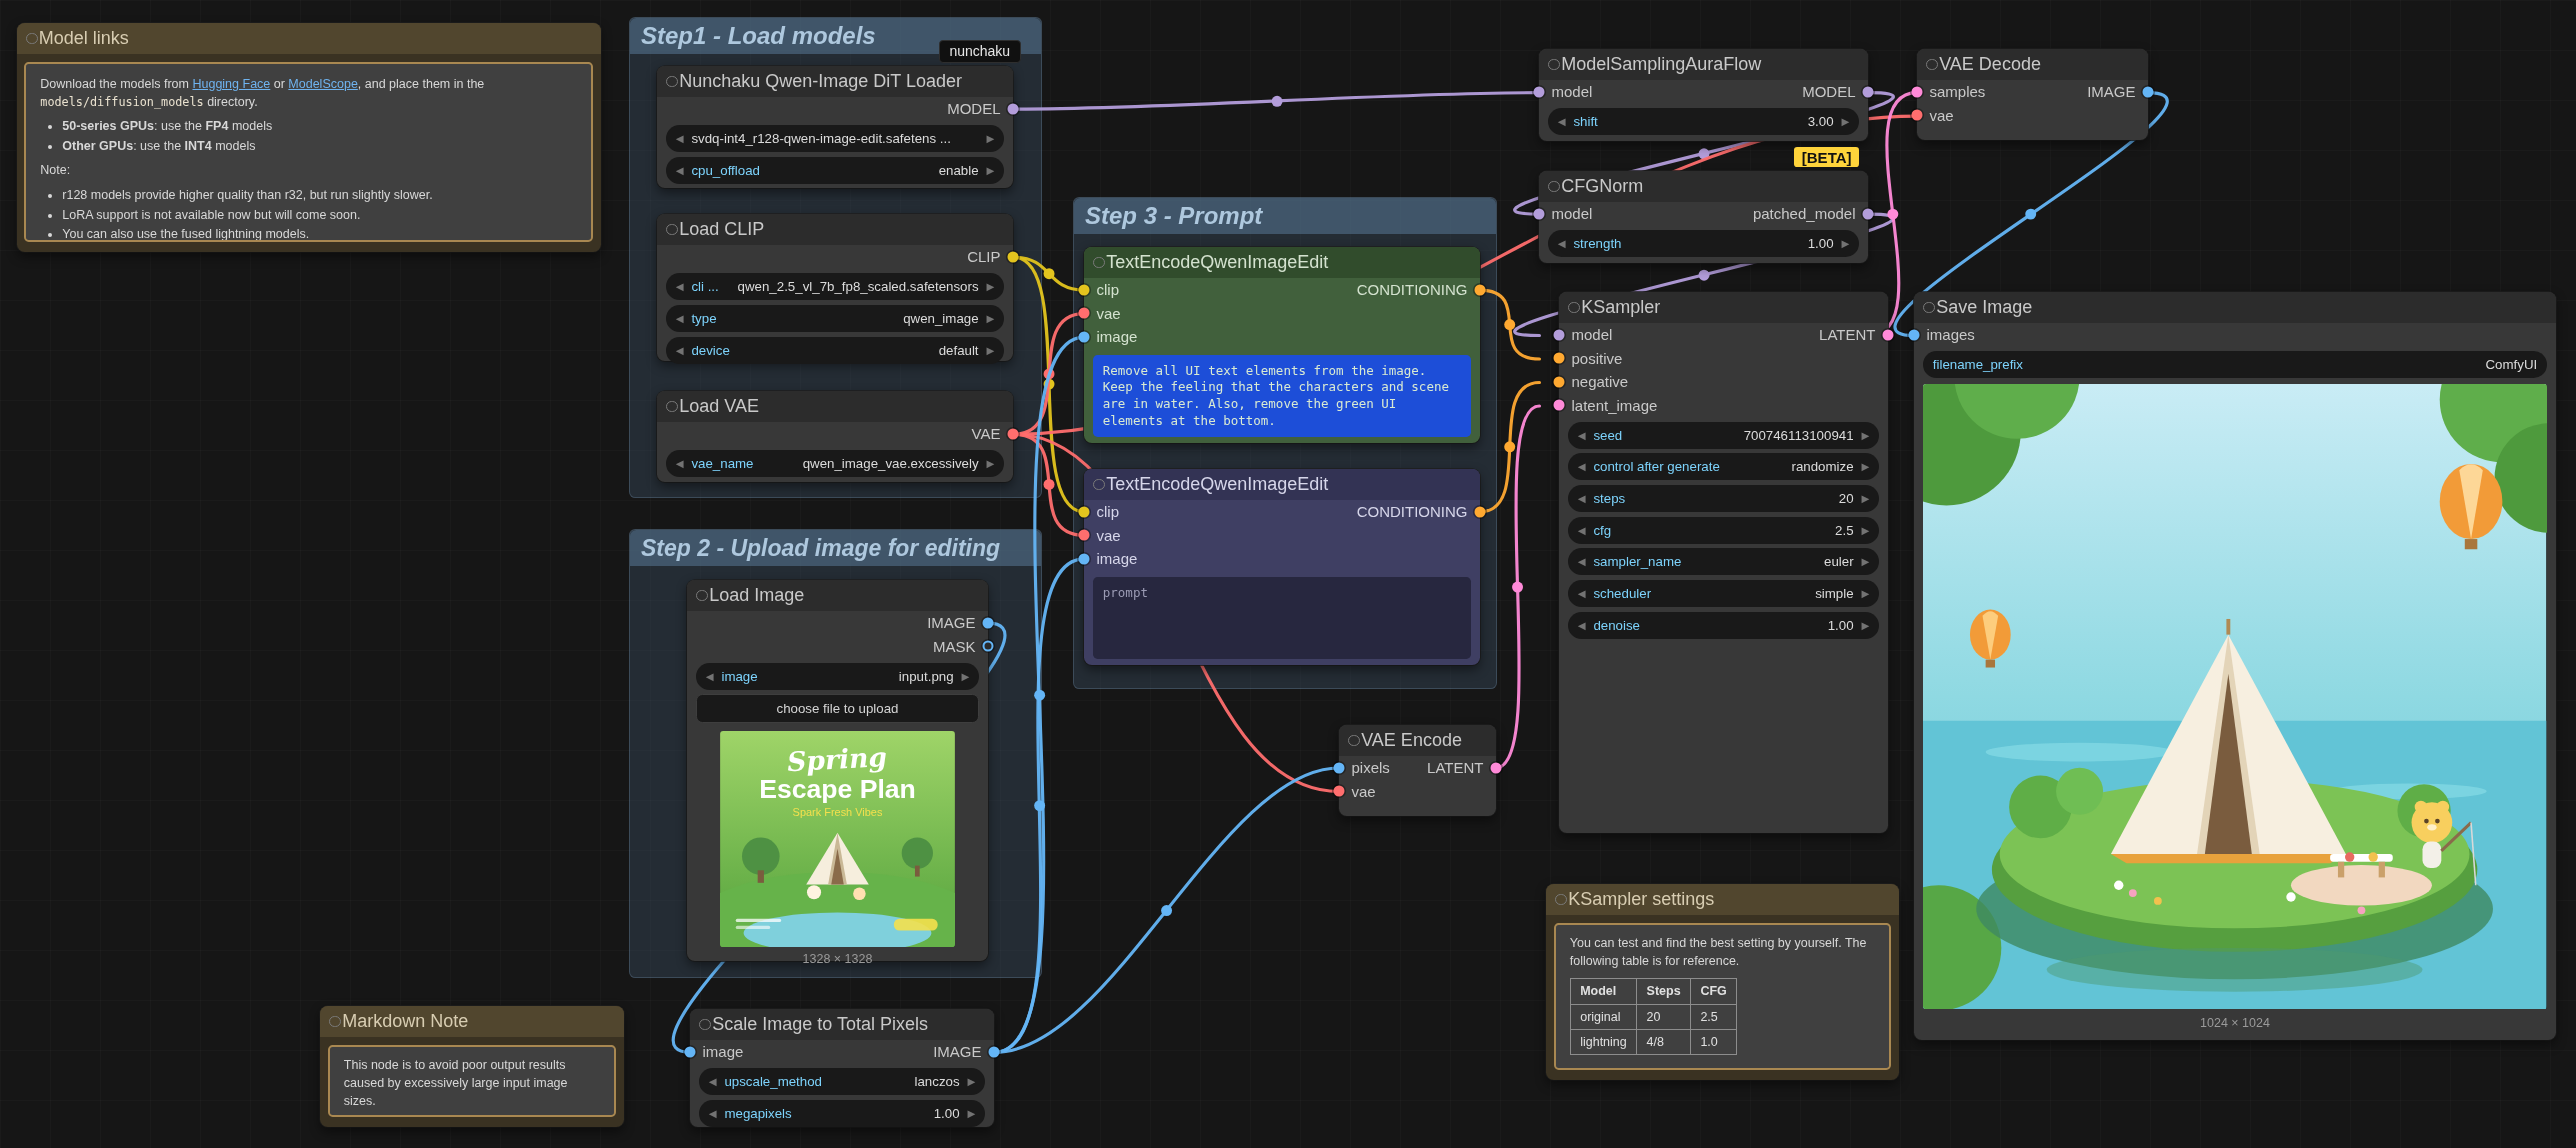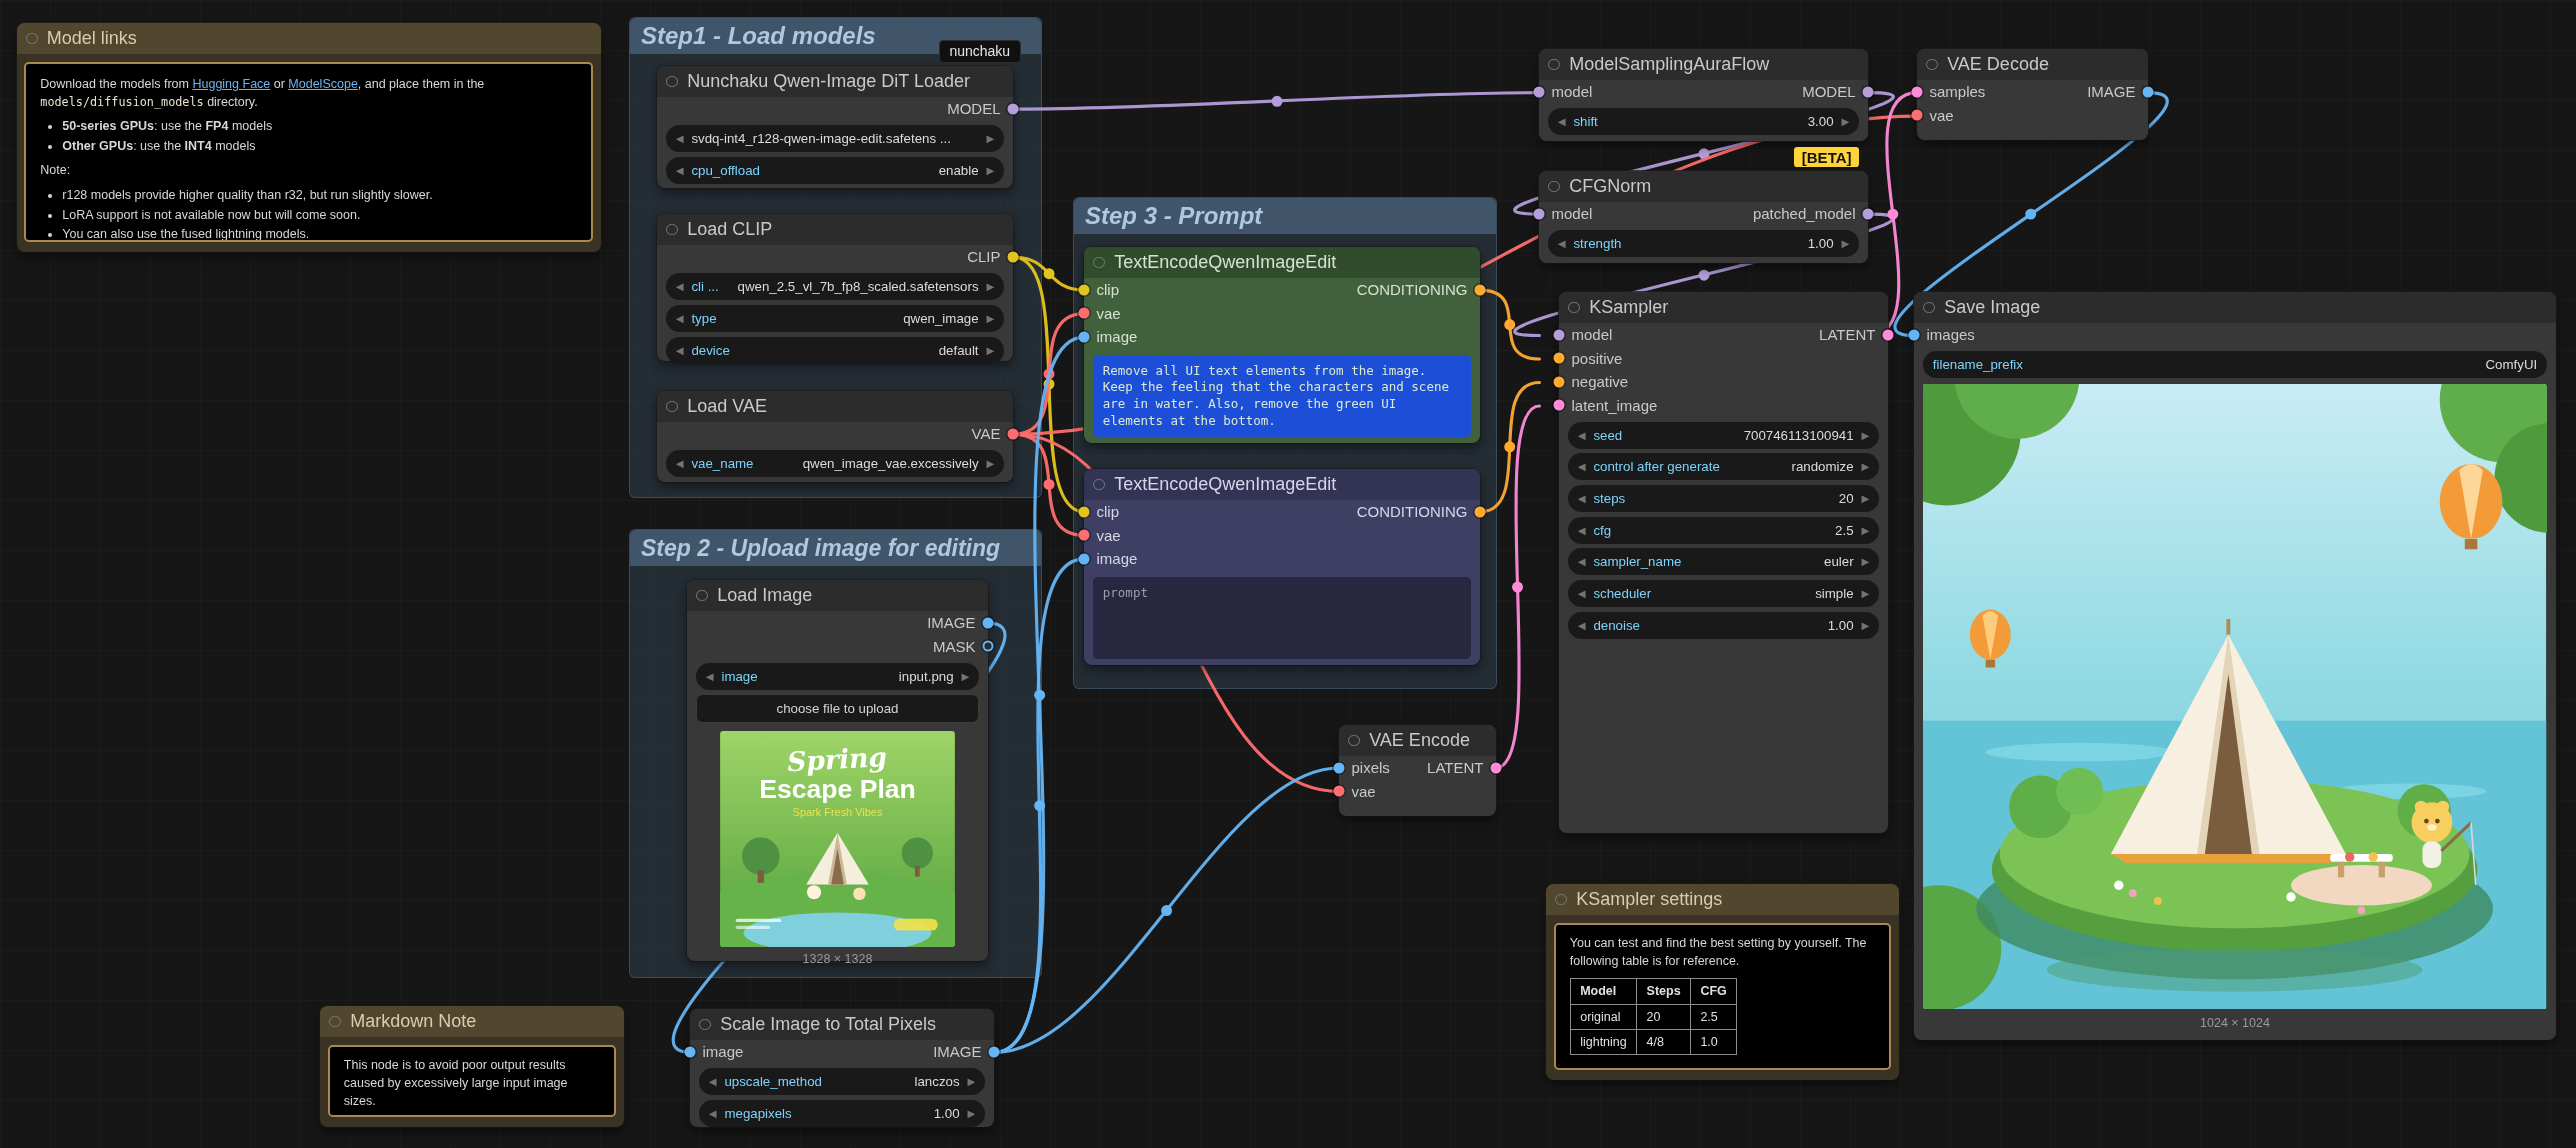--- a/index.html
+++ b/index.html
@@ -17,21 +17,21 @@
     border:0.8px solid rgba(125,158,188,.28);border-radius:6.3px;}
   .ghead{height:36px;background:rgba(88,120,150,.55);border-radius:6.3px 6.3px 0 0;
     display:flex;align-items:center;padding:0 11px;}
   .gtitle{font-size:24px;color:#aec8de;font-weight:600;white-space:nowrap;font-style:italic;}
   
   .wires{position:absolute;left:0;top:0;z-index:2;}
   .wires path{fill:none;stroke-width:4;stroke-linecap:round;opacity:.95;}
   
   .node{position:absolute;background:#383838;border-radius:7.8px;z-index:3;
     box-shadow:0 4.7px 11px rgba(0,0,0,.45), 0 0 0 0.8px #202020;}
-  .ntitle{height:31px;display:flex;align-items:center;gap:9px;padding:0 9.4px;
+  .ntitle{height:31px;display:flex;align-items:center;gap:1px;padding:0 9.4px;
     background:#2c2c2c;border-radius:7.8px 7.8px 0 0;font-size:18px;color:#c9c9c9;
     white-space:nowrap;overflow:hidden;}
   .cdot{width:11.8px;height:11.8px;border-radius:50%;border:1.6px solid #7a7a7a;box-sizing:border-box;flex:none;}
   .iorow{position:relative;height:23.5px;display:flex;align-items:center;
     justify-content:space-between;padding:0 12.5px;font-size:15px;color:#c9c9c9;}
   .pside{display:flex;align-items:center;gap:6.3px;white-space:nowrap;}
   .pdot{position:absolute;top:50%;width:11px;height:11px;border-radius:50%;
     transform:translate(-50%,-50%);box-shadow:0 0 0 1.6px rgba(0,0,0,.35);}
   .pdot.in{left:0;}
   .pdot.out{left:100%;}
@@ -54,21 +54,21 @@
   .n-purple{background:#3f3f63;}
   .n-purple .ntitle{background:#333354;color:#d6d6ea;}
   .n-purple .iorow{color:#d6d6ea;}
   .ta{margin:6.3px 9.4px 9.4px;height:67px;background:#1d4ed8;border-radius:4.7px;padding:7.8px 9.4px;
     font-family:"DejaVu Sans Mono", monospace;font-size:12.5px;line-height:1.35;color:#d9ead2;
     white-space:pre-wrap;overflow:hidden;}
   .n-purple .ta{background:#27273f;color:#9b9bb4;}
   
   .note{background:#3a3222;}
   .note .ntitle{background:#51462e;color:#d8cdb2;}
-  .note-panel{margin:7.8px;background:#000000;border:2.4px solid #a98851;border-radius:4.7px;
+  .note-panel{margin:7.8px;background:#404040;border:2.4px solid #a98851;border-radius:4.7px;
     padding:9.4px 14px;font-size:13.3px;line-height:1.45;color:#d8d8d8;}
   .note-panel .link{color:#6fb3ef;text-decoration:underline;cursor:pointer;}
   .note-panel code{font-family:"DejaVu Sans Mono", monospace;font-size:11.8px;color:#e9e1cf;}
   .note-panel ul{margin:6.3px 0;padding-left:22px;}
   .note-panel li{margin:1.6px 0;}
   .tbl{border-collapse:collapse;margin-top:7.8px;}
   .tbl th,.tbl td{border:0.8px solid #8d8d8d;padding:3.1px 9.4px;font-size:12.5px;color:#e0e0e0;text-align:left;}
   .tbl th{font-weight:700;}
   
   .badge-nunchaku{position:absolute;z-index:4;background:#101010;border:0.8px solid #2e2e2e;

